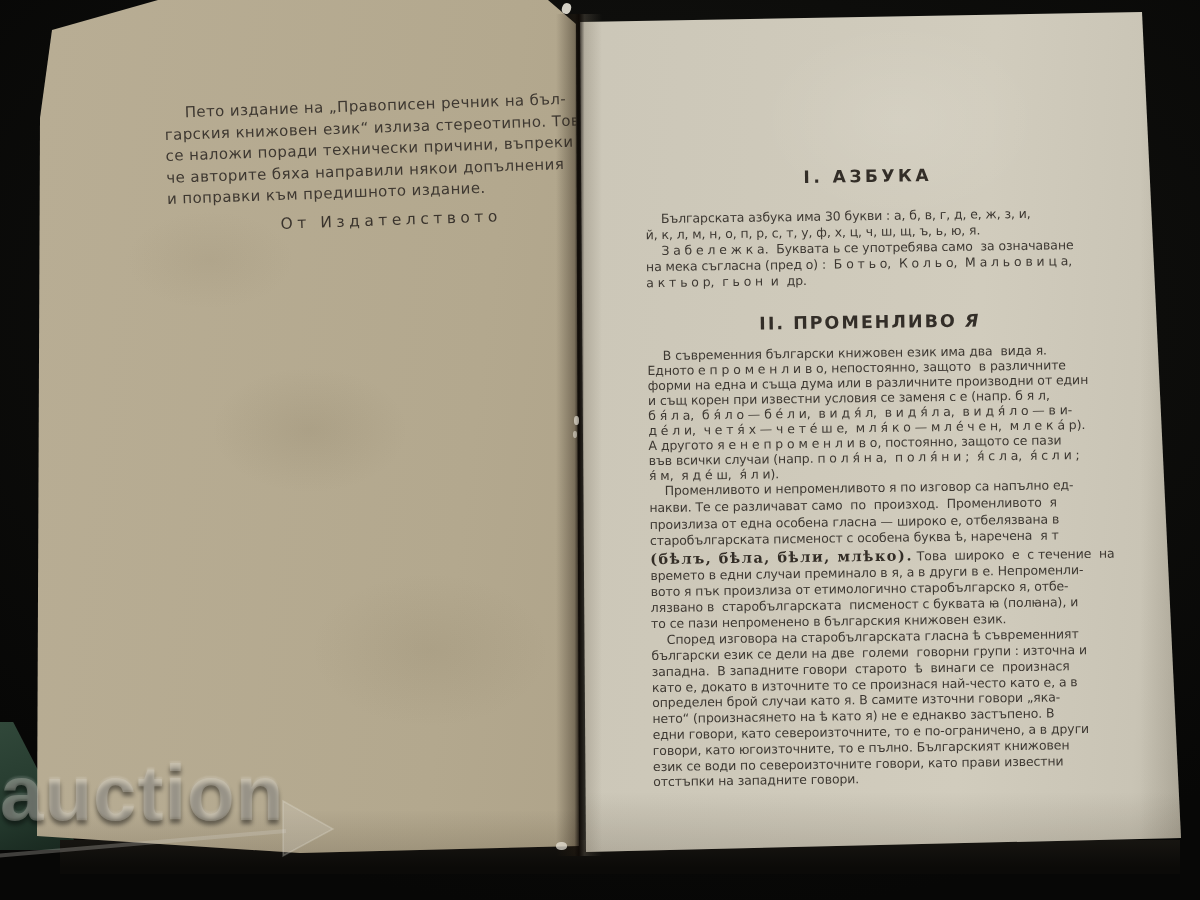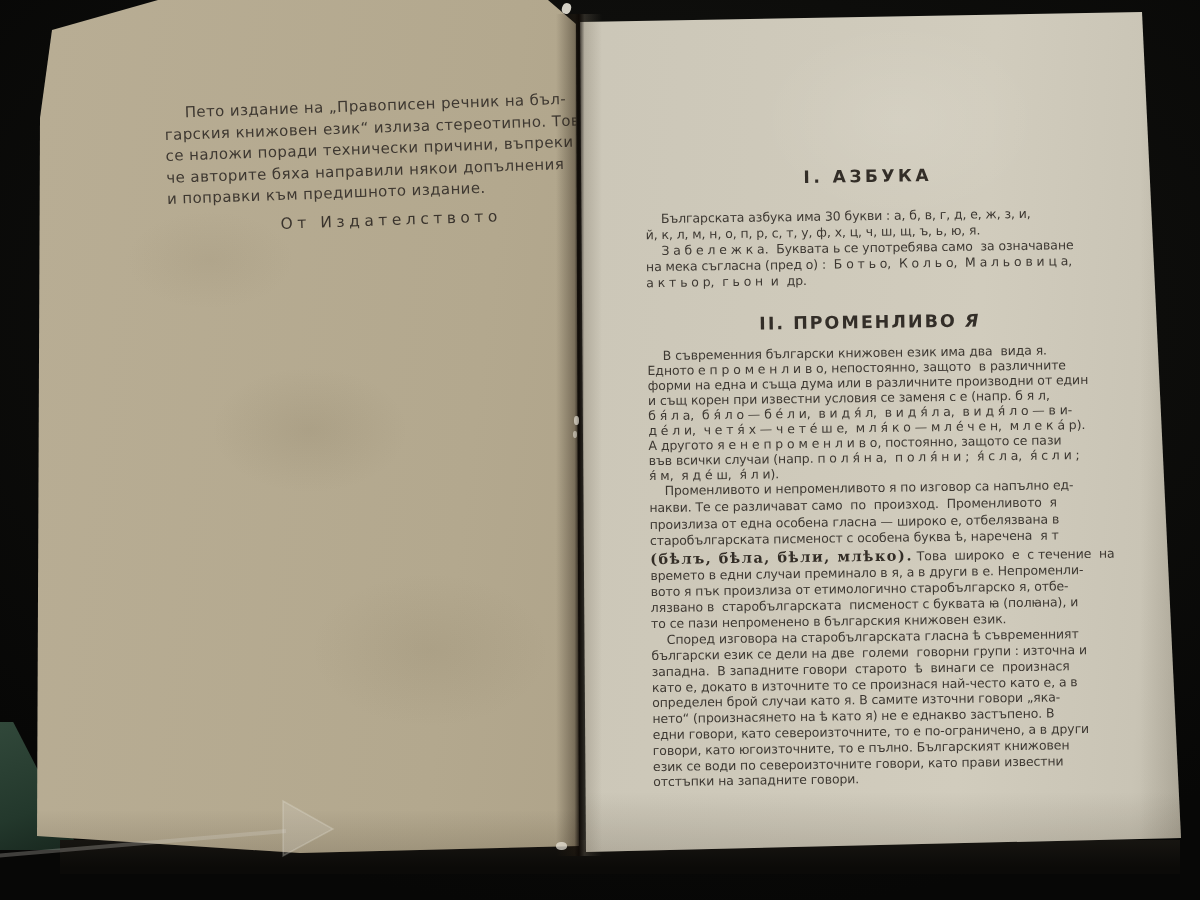--- a/index.html
+++ b/index.html
@@ -147,18 +147,19 @@
         </div>
     </div>
   </div>
 
   <div class="gutter"></div>
   <div class="speck s1"></div>
   <div class="speck s2"></div>
   <div class="speck s3"></div>
   <div class="speck s4"></div>
 
+  <div class="wm wm-auction">auction</div>
   <svg class="wm-arrow" width="1200" height="900" viewBox="0 0 1200 900">
     <line x1="-5" y1="856" x2="286" y2="831" stroke="rgba(212,209,200,0.28)" stroke-width="4"></line>
     <polygon points="283,801 333,829 283,856" fill="rgba(208,205,196,0.26)" stroke="rgba(245,244,238,0.22)" stroke-width="1.5"></polygon>
   </svg>
 
 </div>
 
 </body></html>

